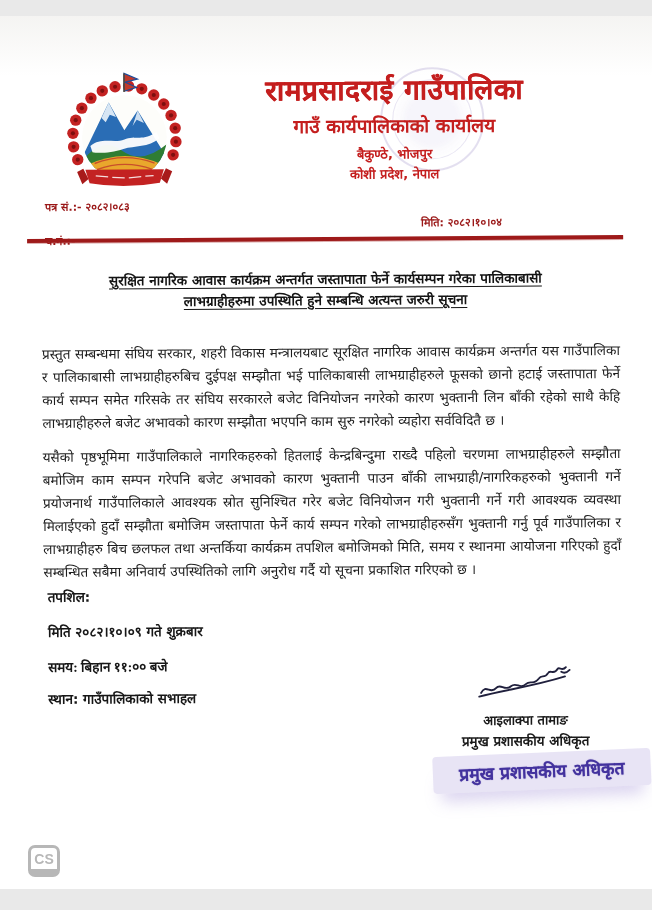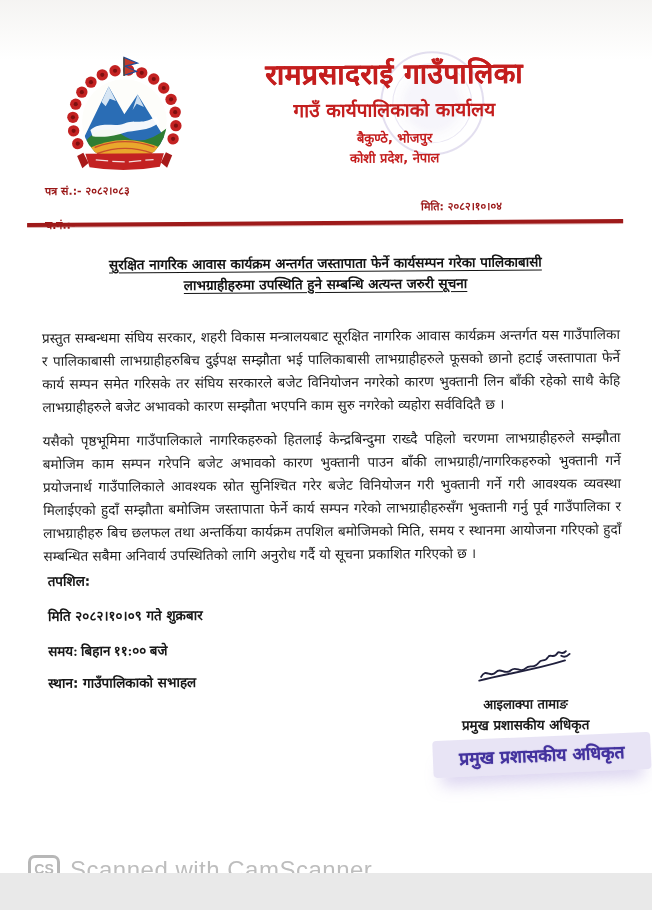--- a/index.html
+++ b/index.html
@@ -1,18 +1,18 @@
 <!DOCTYPE html>
 <html><head>
 <meta charset="utf-8">
 <style>
   * { margin:0; padding:0; box-sizing:border-box; }
   html,body { background:#e9e9e9; }
   #page {
-    position:relative; width:652px; height:873px; margin:0 auto;
+    position:relative; width:652px; height:873px; margin:16px auto;
     background:#ffffff; overflow:hidden;
     font-family:"DejaVu Sans", sans-serif; color:#1b1b1b;
   }
   #page::before{
     content:""; position:absolute; left:0; top:0; right:0; height:60px;
     background:linear-gradient(180deg, rgba(225,223,218,0.35), rgba(255,255,255,0));
     pointer-events:none;
   }
   .tilt { position:absolute; inset:0; transform:rotate(-0.4deg); transform-origin:50% 40%; }
 
@@ -79,21 +79,21 @@
     position:absolute; left:430px; top:738px; width:218px; padding:6px 6px 7px;
     text-align:center; font-size:17.5px; font-weight:800; color:#43329e;
     transform:rotate(-2deg); white-space:nowrap;
     background:rgba(168,152,218,0.26); border-radius:4px;
     text-shadow:0 0 1px rgba(67,50,158,0.7);
     box-shadow:0 16px 16px -8px rgba(150,130,210,0.35);
   }
 
   
   .cs-badge {
-    position:absolute; left:28px; top:855px; width:32px; height:32px;
+    position:absolute; left:28px; top:829px; width:32px; height:32px;
     border:3px solid #b7b7b7; border-bottom-width:8px; border-radius:7px;
     color:#b7b7b7; font-family:"Liberation Sans", sans-serif; font-weight:700; font-size:14px;
     display:flex; align-items:center; justify-content:center;
   }
   .cs-text {
     position:absolute; left:70px; top:856px; font-family:"Liberation Sans", sans-serif;
     font-size:24px; color:#bdbdbd; letter-spacing:0.5px; white-space:nowrap;
   }
 </style>
 </head>
@@ -244,14 +244,13 @@
         </g>
       </svg>
     </div>
     <div class="sig-name">आइलाक्पा तामाङ</div>
     <div class="sig-desig">प्रमुख प्रशासकीय अधिकृत</div>
     <div class="stamp">प्रमुख प्रशासकीय अधिकृत</div>
 
   </div>
 
   <div class="cs-badge">CS</div>
-  <div class="cs-text">Scanned with CamScanner</div>
 </div>
 
 </body></html>

